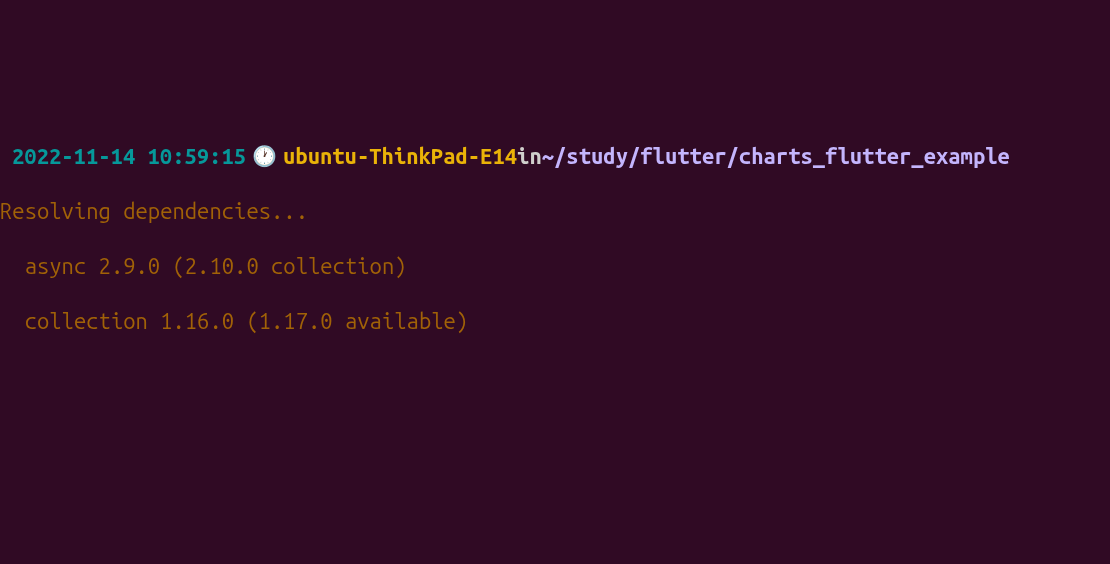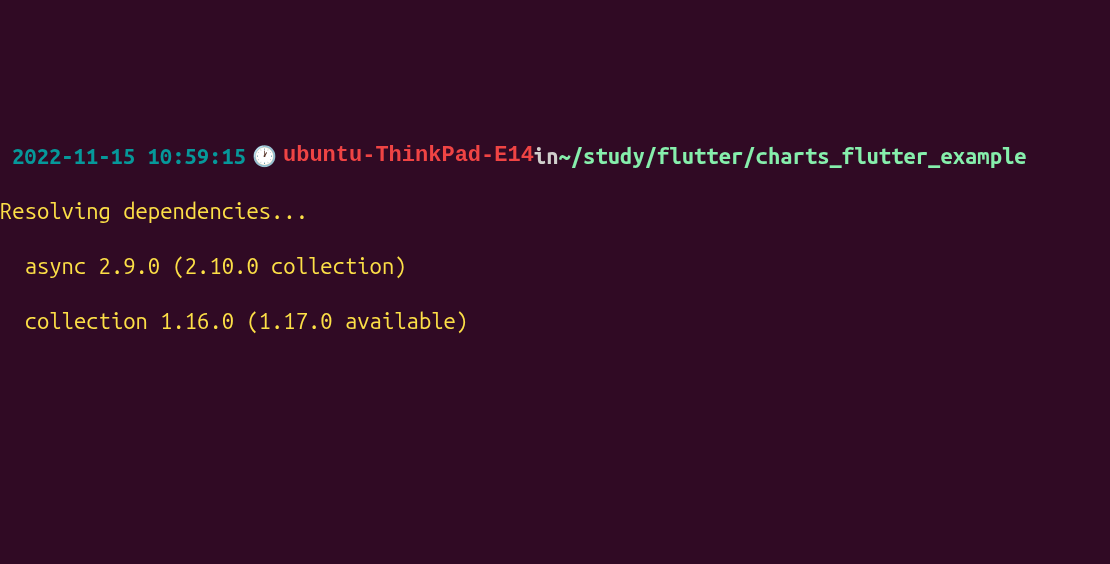--- a/index.html
+++ b/index.html
@@ -26,55 +26,54 @@
     .timestamp {
       color: #06989a;
       font-weight: bold;
       margin-left: 12px;
     }
     .clock-icon {
       margin: 0 6px;
       font-size: 20px;
     }
     .hostname {
-      color: #ef4444;
+      color: #eab308;
       font-weight: bold;
-      font-family: Liberation Mono, monospace;
     }
     .in-word {
       color: #d0cfcc;
       font-weight: bold;
       text-align: right;
     }
     .path {
-      color: #86efac;
+      color: #c4b5fd;
       font-weight: bold;
     }
     .prompt-circle {
       color: #06989a;
       display: inline-block;
     }
     .prompt-arrow {
       color: #4e9a06;
       font-weight: bold;
     }
     .command {
       color: #d0cfcc;
     }
     .output-line {
-      color: #fde047;
+      color: #a16207;
     }
   </style>
 </head>
 <body>
 
 
 
 <div>
-<div class="prompt-line"><span class="timestamp">2022-11-15 10:59:15</span> <span class="clock-icon">🕐</span>  <span class="hostname">ubuntu-ThinkPad-E14</span> <span class="in-word">in</span> <span class="path">~/study/flutter/charts_flutter_example</span></div>
+<div class="prompt-line"><span class="timestamp">2022-11-14 10:59:15</span> <span class="clock-icon">🕐</span>  <span class="hostname">ubuntu-ThinkPad-E14</span> <span class="in-word">in</span> <span class="path">~/study/flutter/charts_flutter_example</span></div>
 <div class="output-line">Resolving dependencies...</div>
 <div class="output-line">  async 2.9.0 (2.10.0 collection)</div>
 <div class="output-line">  collection 1.16.0 (1.17.0 available)</div>
 
 
 
 
 
 
 

